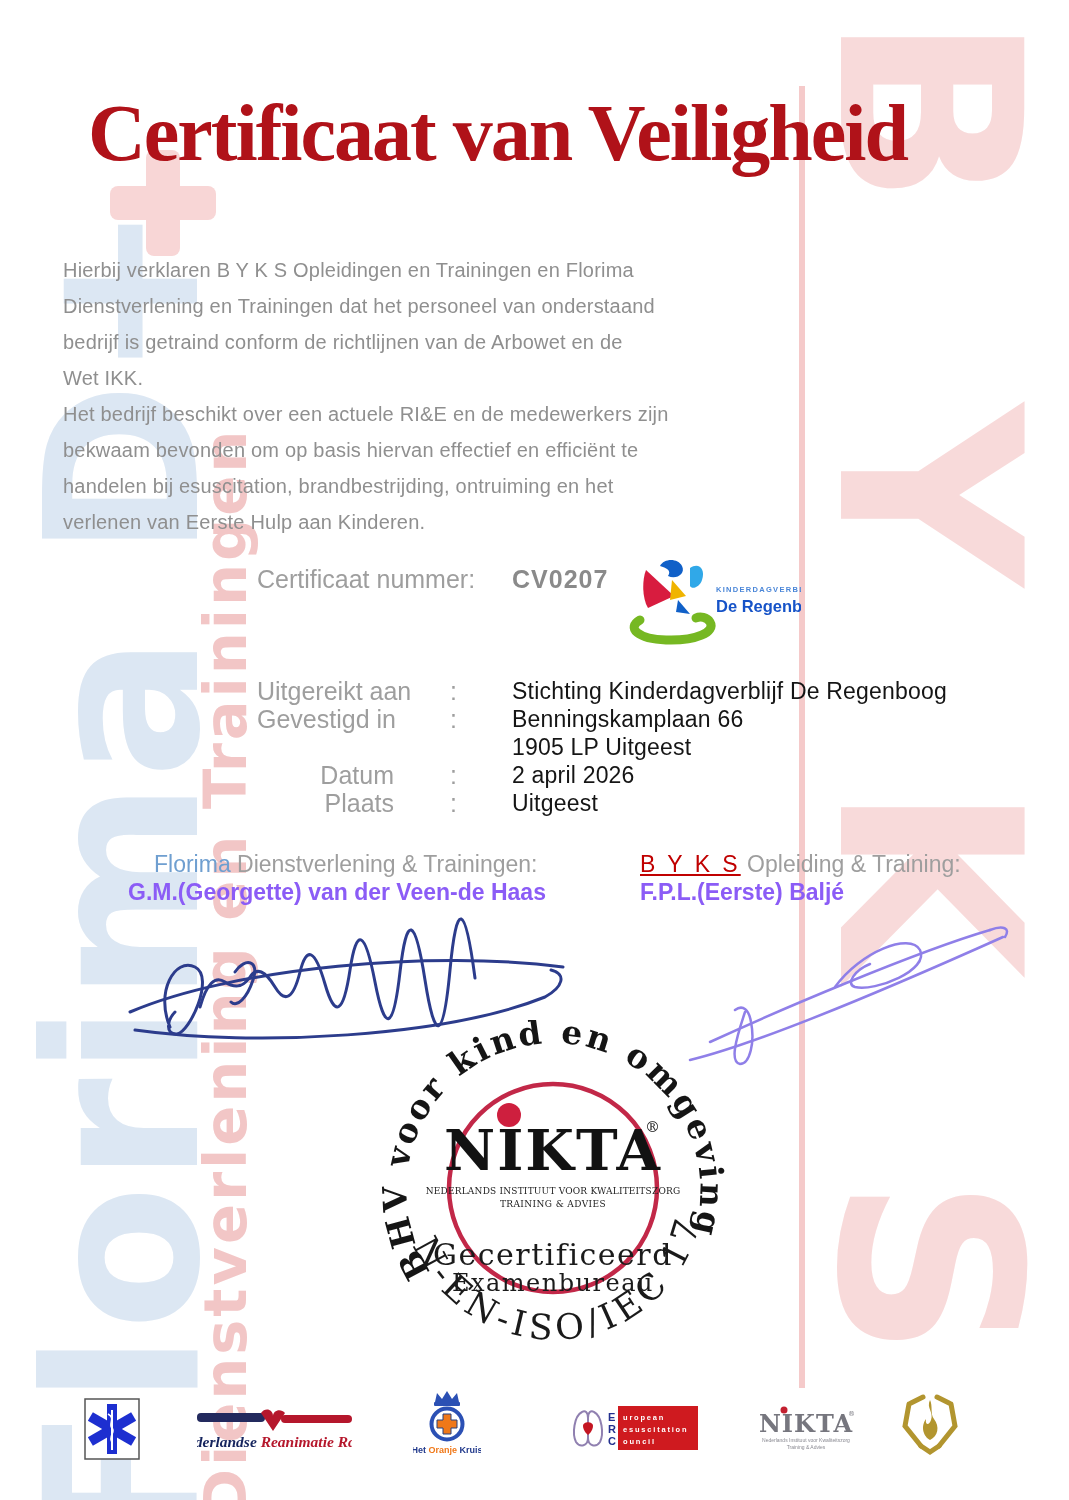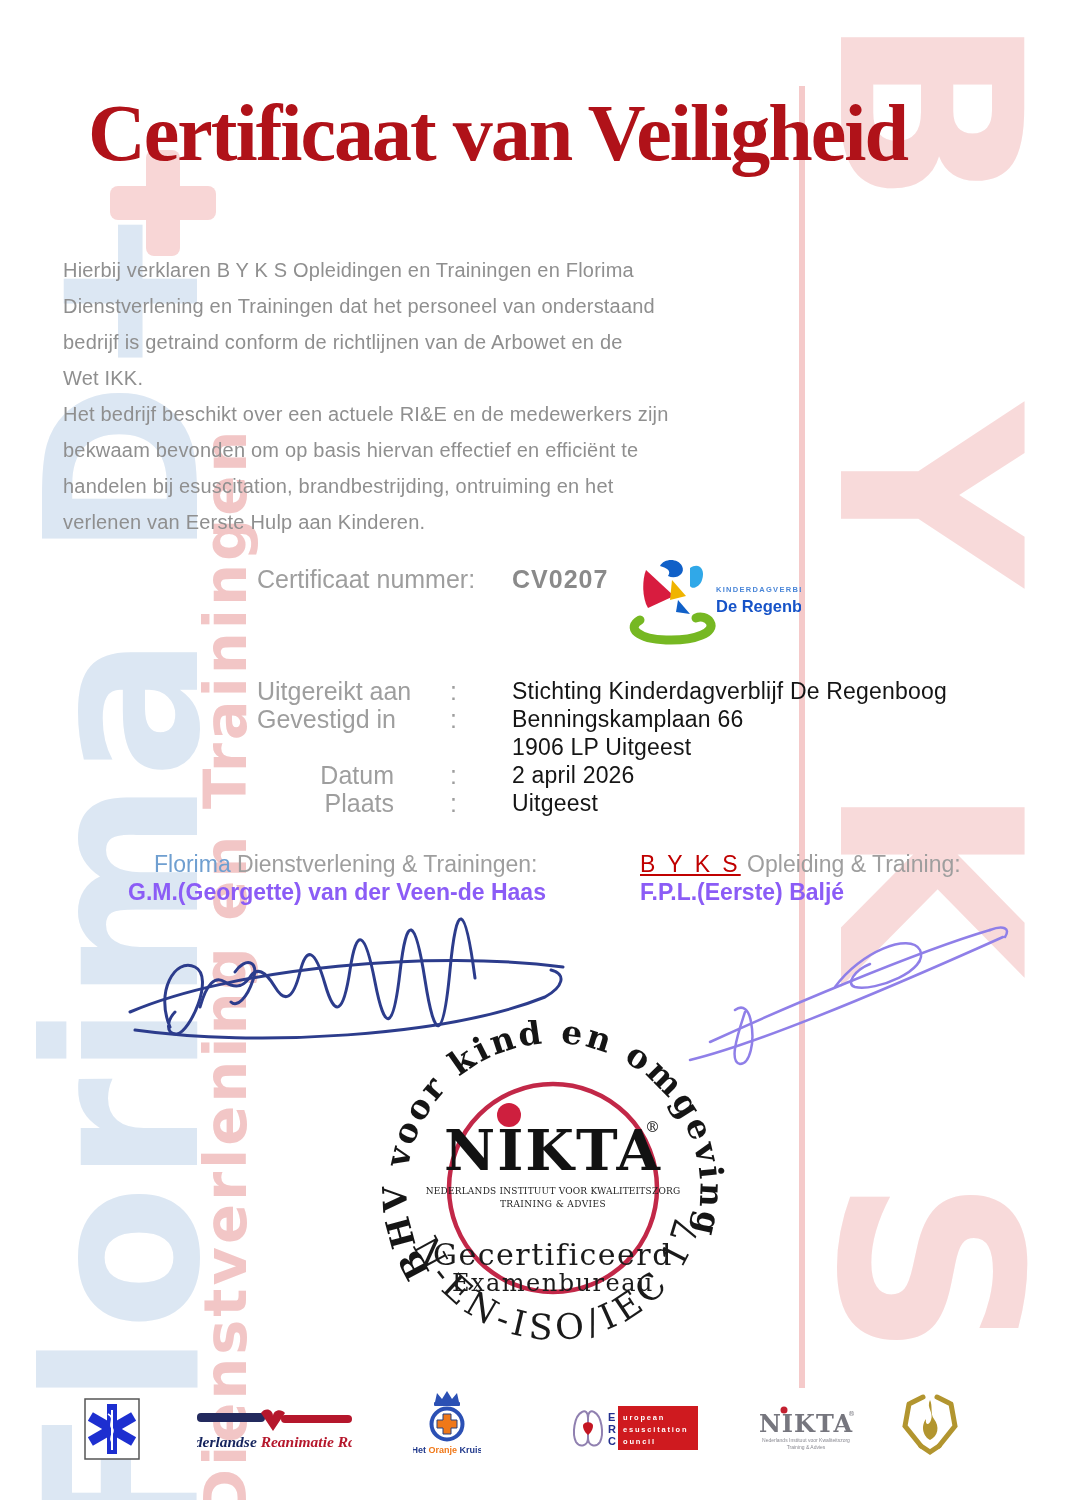--- a/index.html
+++ b/index.html
@@ -123,21 +123,21 @@
     <span class="lbl">Uitgereikt aan</span>
     <span class="col">:</span>
     <span class="val">Stichting Kinderdagverblijf De Regenboog</span>
 
     <span class="lbl">Gevestigd in</span>
     <span class="col">:</span>
     <span class="val">Benningskamplaan 66</span>
 
     <span class="lbl"></span>
     <span class="col"></span>
-    <span class="val">1906 LP Uitgeest</span>
+    <span class="val">1905 LP Uitgeest</span>
 
     <span class="lbl lbl-r">Datum</span>
     <span class="col">:</span>
     <span class="val">2 april 2026</span>
 
     <span class="lbl lbl-r">Plaats</span>
     <span class="col">:</span>
     <span class="val">Uitgeest</span>
   </div>
 

